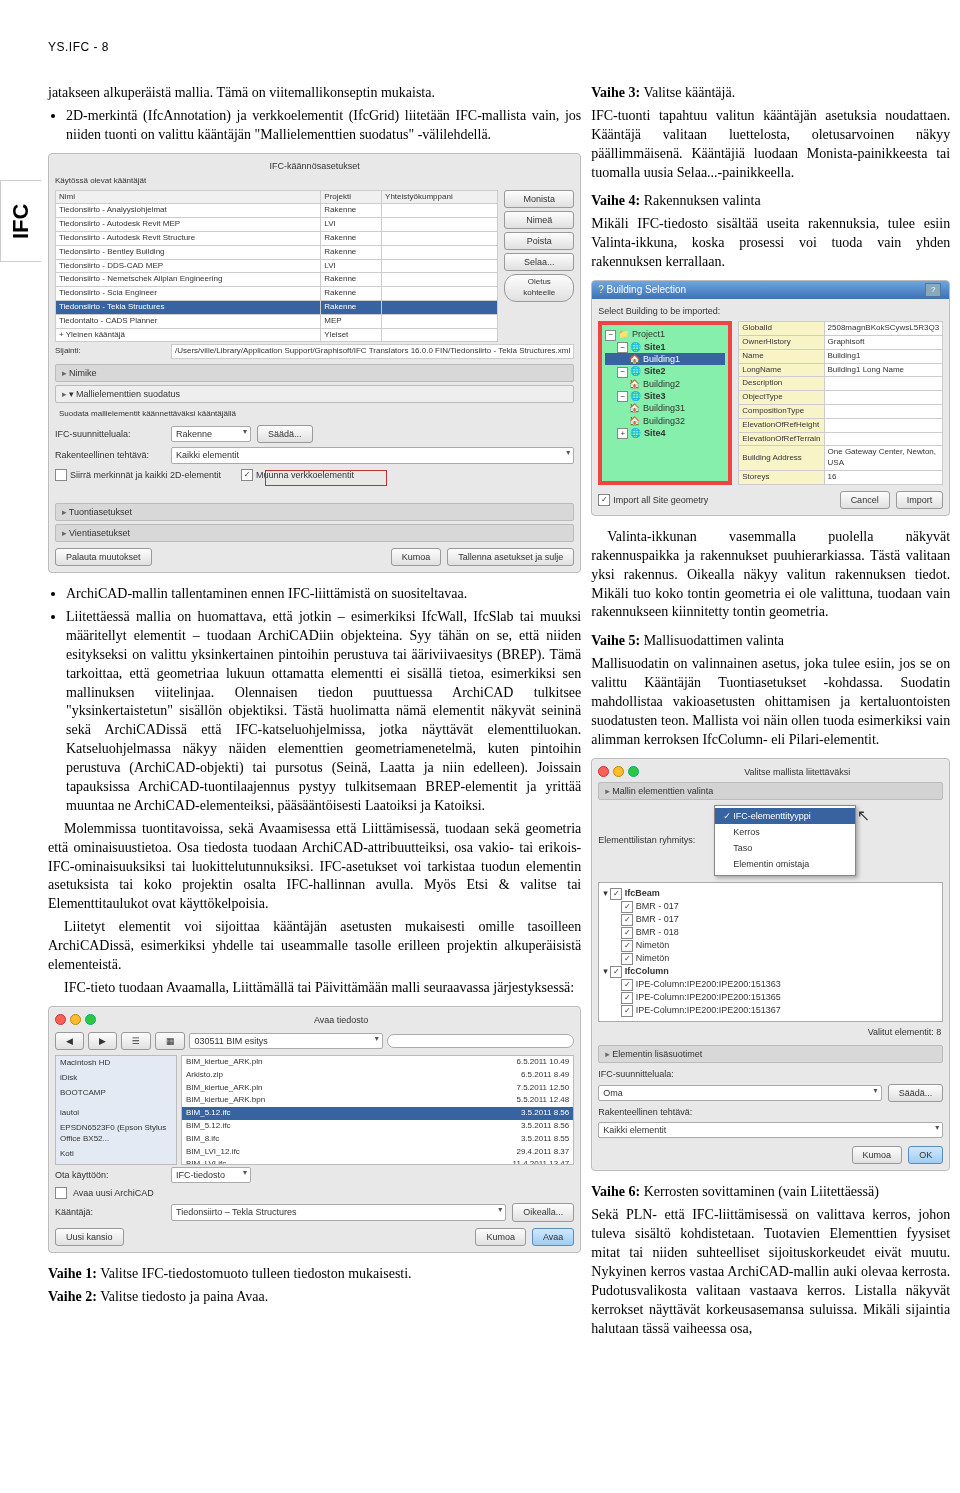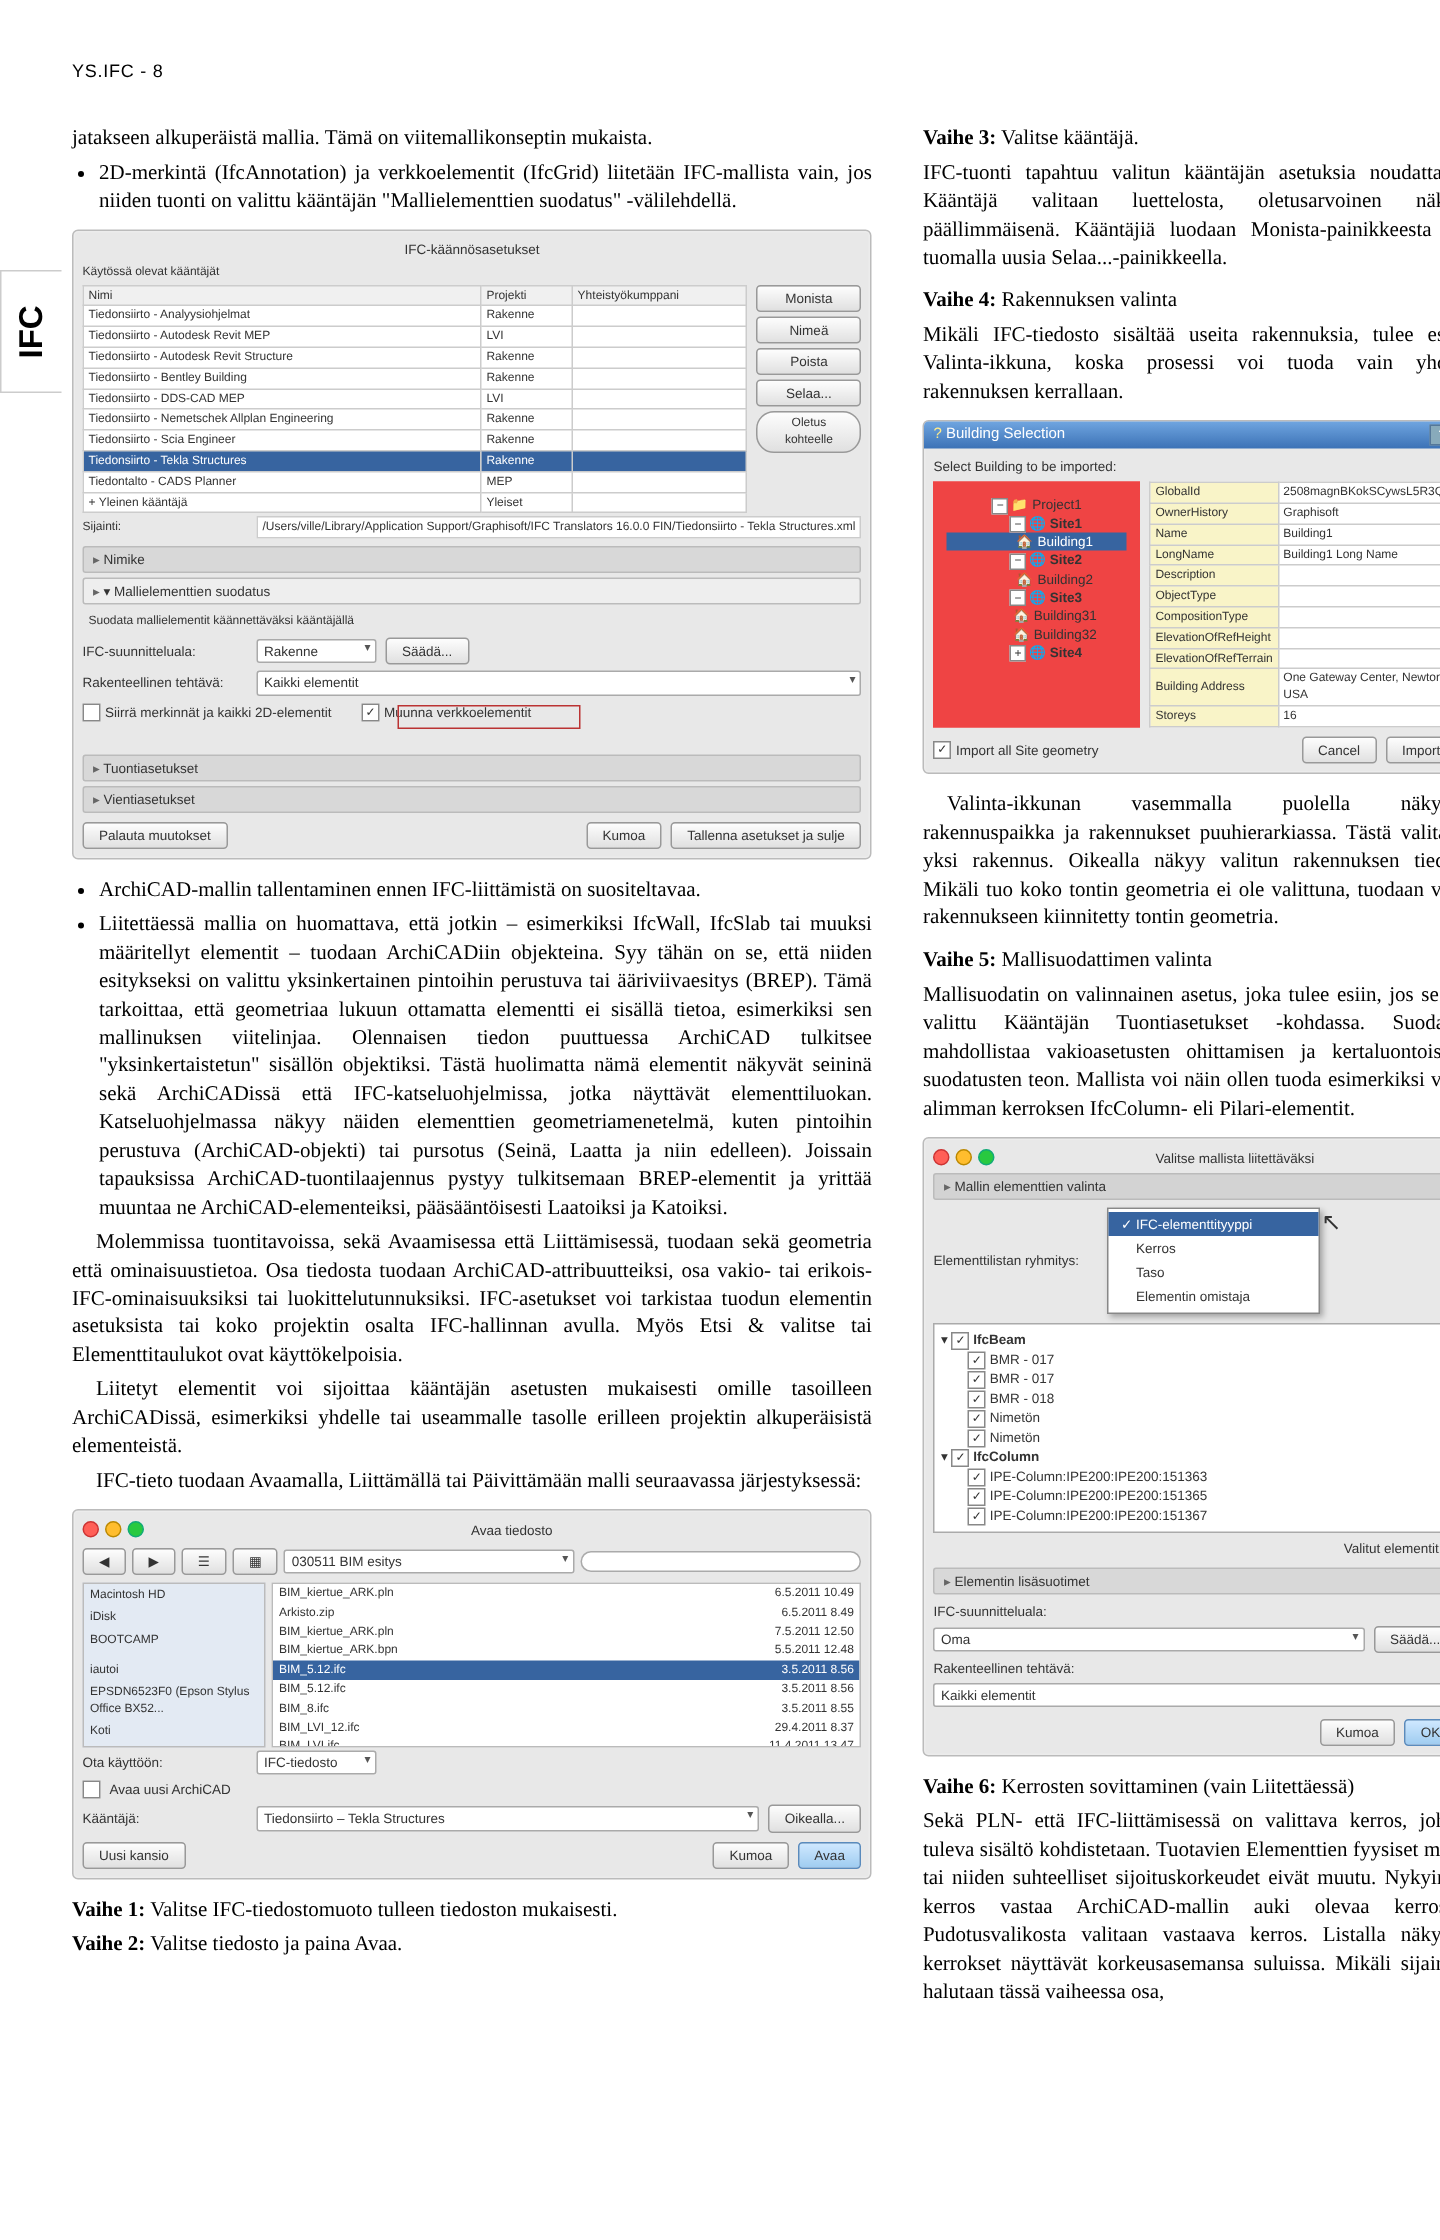--- a/index.html
+++ b/index.html
@@ -32,21 +32,21 @@
     writing-mode: vertical-rl;
     text-align: center;
     font-weight: bold;
     font-size: 22px;
     line-height: 40px;
     transform: rotate(180deg);
     font-family: Arial, sans-serif;
   }
   .two-col {
     display: flex;
-    gap: 34px;
+    gap: 10px;
   }
   .col {
     flex: 1;
     font-size: 14px;
     line-height: 1.35;
   }
   .col p {
     margin: 0 0 4px 0;
     text-align: justify;
   }
@@ -426,21 +426,21 @@
 
       <div class="panel" style="padding:0;">
         <div class="win-title">
           <span><span style="color:#ffeb8a;">? </span><span>Building Selection</span></span>
           <span style="background:#8ab;width:14px;height:12px;text-align:center;border:1px solid #579;font-size:8px;line-height:11px;margin-right:2px;">?</span>
         </div>
         <div style="position:absolute;"><span class="close" style="background:#d95b4b;width:14px;height:12px;"></span></div>
         <div style="padding:6px;">
           <div style="font-size:9px;margin-bottom:4px;">Select Building to be imported:</div>
           <div style="display:flex;gap:6px;">
-            <div style="width:120px;background:#ef4444;border:6px solid #ef4444;font-size:9px;padding:3px;text-align:center;">
+            <div style="width:120px;background:#86efac;border:4px solid #ef4444;font-size:9px;padding:3px;">
               <div><span class="tree-toggle">−</span>📁 <span>Project1</span></div>
               <div style="padding-left:12px;"><span class="tree-toggle">−</span>🌐 <b>Site1</b></div>
               <div style="padding-left:24px;background:#3764a0;color:#fff;"><span class="icon-building"></span> <span>Building1</span></div>
               <div style="padding-left:12px;"><span class="tree-toggle">−</span>🌐 <b>Site2</b></div>
               <div style="padding-left:24px;"><span class="icon-building"></span> <span>Building2</span></div>
               <div style="padding-left:12px;"><span class="tree-toggle">−</span>🌐 <b>Site3</b></div>
               <div style="padding-left:24px;"><span class="icon-building"></span> <span>Building31</span></div>
               <div style="padding-left:24px;"><span class="icon-building"></span> <span>Building32</span></div>
               <div style="padding-left:12px;"><span class="tree-toggle">+</span>🌐 <b>Site4</b></div>
             </div>

